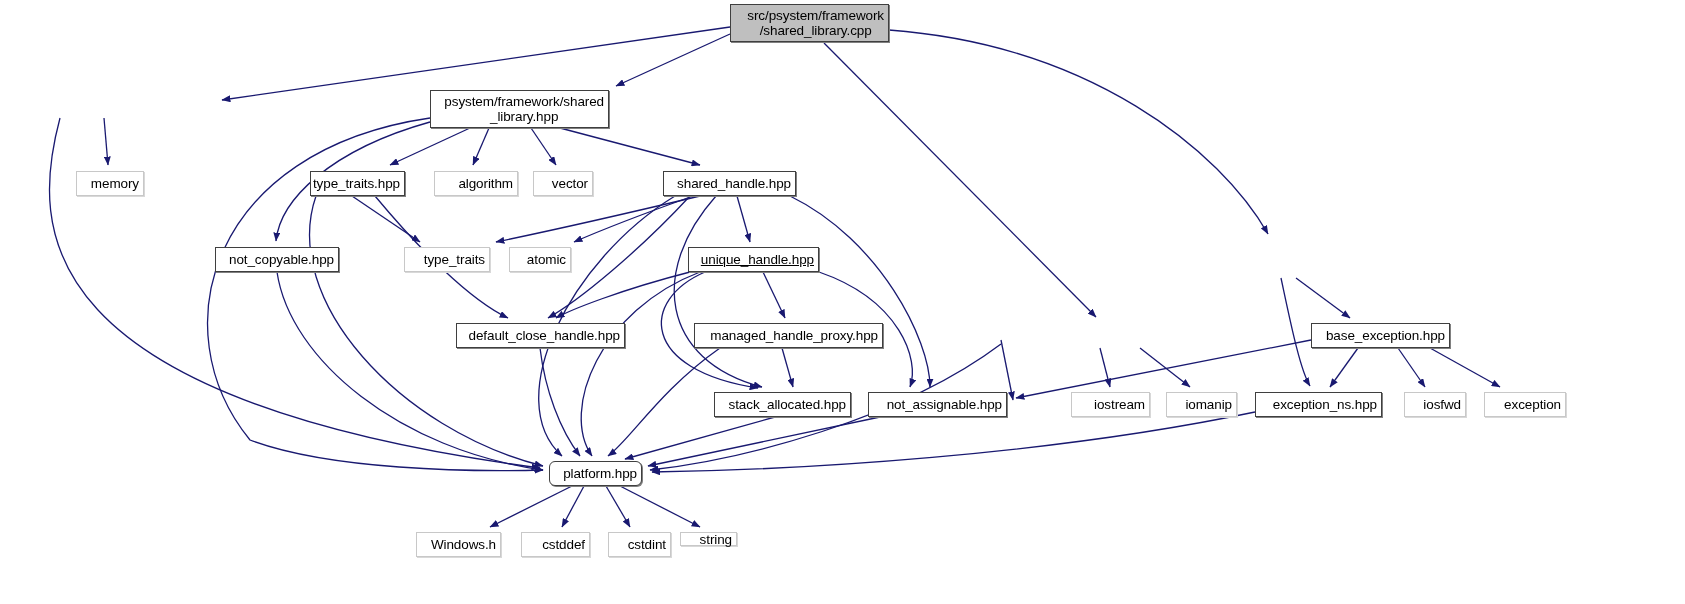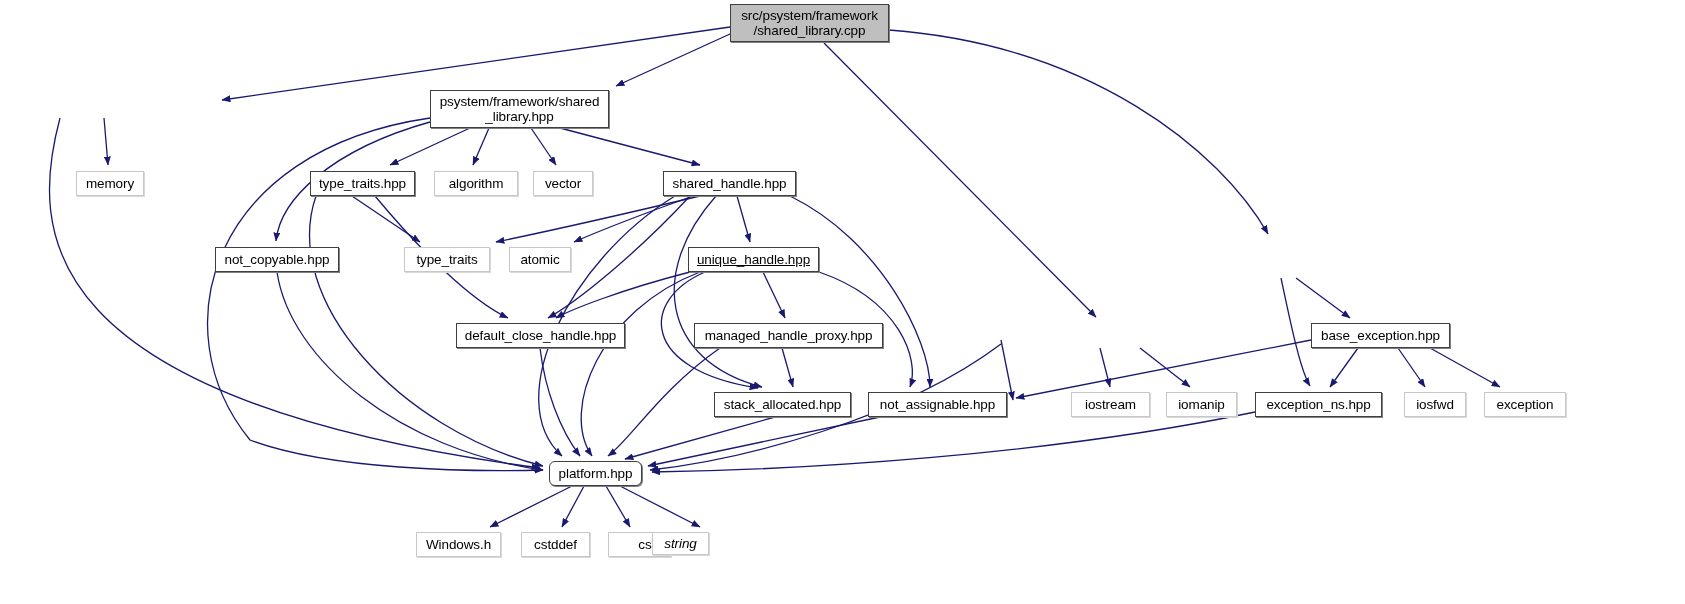--- a/index.html
+++ b/index.html
@@ -20,21 +20,21 @@
     left: 0;
     top: 0;
     width: 1685px;
     height: 604px;
   }
   .node {
     position: absolute;
     box-sizing: border-box;
     display: flex;
     align-items: center;
-    justify-content: center;
+    justify-content: flex-end;
     text-align: center;
     font-size: 13.5px;
     line-height: 15px;
     color: #000000;
     background: #ffffff;
     white-space: pre-line;
     letter-spacing: -0.1px;
     z-index: 3;
   }
   
@@ -133,21 +133,21 @@
     <path d="M 584,486 L 562,527" fill="none" stroke="#191970" stroke-width="1.3" marker-end="url(#arrowhead)"></path>
     <path d="M 606,486 L 630,527" fill="none" stroke="#191970" stroke-width="1.3" marker-end="url(#arrowhead)"></path>
     <path d="M 620,486 L 700,527" fill="none" stroke="#191970" stroke-width="1.3" marker-end="url(#arrowhead)"></path>
   </svg>
 
   <div class="node kind-root" style="left:730px;  top:4px;   width:159px; height:38px;"><span class="node-label">src/psystem/framework
 /shared_library.cpp</span></div>
   <div class="node kind-project" style="left:430px; top:90px; width:179px; height:38px;"><span class="node-label">psystem/framework/shared
 _library.hpp</span></div>
   <div class="node kind-system" style="left:76px;   top:171px; width:68px;  height:25px;"><span class="node-label">memory</span></div>
-  <div class="node kind-project" style="left:310px;  top:171px; width:105px; height:25px;"><span class="node-label">type_traits.hpp</span></div>
+  <div class="node kind-project" style="left:310px;  top:171px; width:95px; height:25px;"><span class="node-label">type_traits.hpp</span></div>
   <div class="node kind-system" style="left:434px;  top:171px; width:84px;  height:25px;"><span class="node-label">algorithm</span></div>
   <div class="node kind-system" style="left:533px;  top:171px; width:60px;  height:25px;"><span class="node-label">vector</span></div>
   <div class="node kind-project" style="left:663px; top:171px; width:133px; height:25px;"><span class="node-label">shared_handle.hpp</span></div>
   <div class="node kind-project" style="left:215px;  top:247px; width:124px; height:25px;"><span class="node-label">not_copyable.hpp</span></div>
   <div class="node kind-system" style="left:404px;  top:247px; width:86px;  height:25px;"><span class="node-label">type_traits</span></div>
   <div class="node kind-system" style="left:509px;  top:247px; width:62px;  height:25px;"><span class="node-label">atomic</span></div>
   <div class="node kind-project" style="left:688px; top:247px; width:131px; height:25px;text-decoration:underline;"><span class="node-label">unique_handle.hpp</span></div>
   <div class="node kind-project" style="left:456px; top:323px; width:169px; height:25px;"><span class="node-label">default_close_handle.hpp</span></div>
   <div class="node kind-project" style="left:694px; top:323px; width:189px; height:25px;"><span class="node-label">managed_handle_proxy.hpp</span></div>
   <div class="node kind-project" style="left:1311px; top:323px; width:139px; height:25px;"><span class="node-label">base_exception.hpp</span></div>
@@ -155,15 +155,15 @@
   <div class="node kind-project" style="left:868px; top:392px; width:139px; height:25px;"><span class="node-label">not_assignable.hpp</span></div>
   <div class="node kind-system" style="left:1071px; top:392px; width:79px;  height:25px;"><span class="node-label">iostream</span></div>
   <div class="node kind-system" style="left:1166px; top:392px; width:71px;  height:25px;"><span class="node-label">iomanip</span></div>
   <div class="node kind-project" style="left:1255px; top:392px; width:127px; height:25px;"><span class="node-label">exception_ns.hpp</span></div>
   <div class="node kind-system" style="left:1404px; top:392px; width:62px;  height:25px;"><span class="node-label">iosfwd</span></div>
   <div class="node kind-system" style="left:1484px; top:392px; width:82px;  height:25px;"><span class="node-label">exception</span></div>
   <div class="node kind-project" style="left:549px;  top:461px; width:93px;  height:25px;border-radius:6px;"><span class="node-label">platform.hpp</span></div>
   <div class="node kind-system" style="left:416px;  top:532px; width:85px;  height:25px;"><span class="node-label">Windows.h</span></div>
   <div class="node kind-system" style="left:521px;  top:532px; width:69px;  height:25px;"><span class="node-label">cstddef</span></div>
   <div class="node kind-system" style="left:608px;  top:532px; width:63px;  height:25px;padding-left:36px;"><span class="node-label">cstdint</span></div>
-  <div class="node kind-system" style="left:652px;  top:532px; width:57px;  height:23px;font-style:italic;"><span class="node-label">string</span></div>
+  <div class="node kind-system" style="left:680px;  top:532px; width:57px;  height:14px;"><span class="node-label">string</span></div>
 
 </div>
 
 </body></html>

